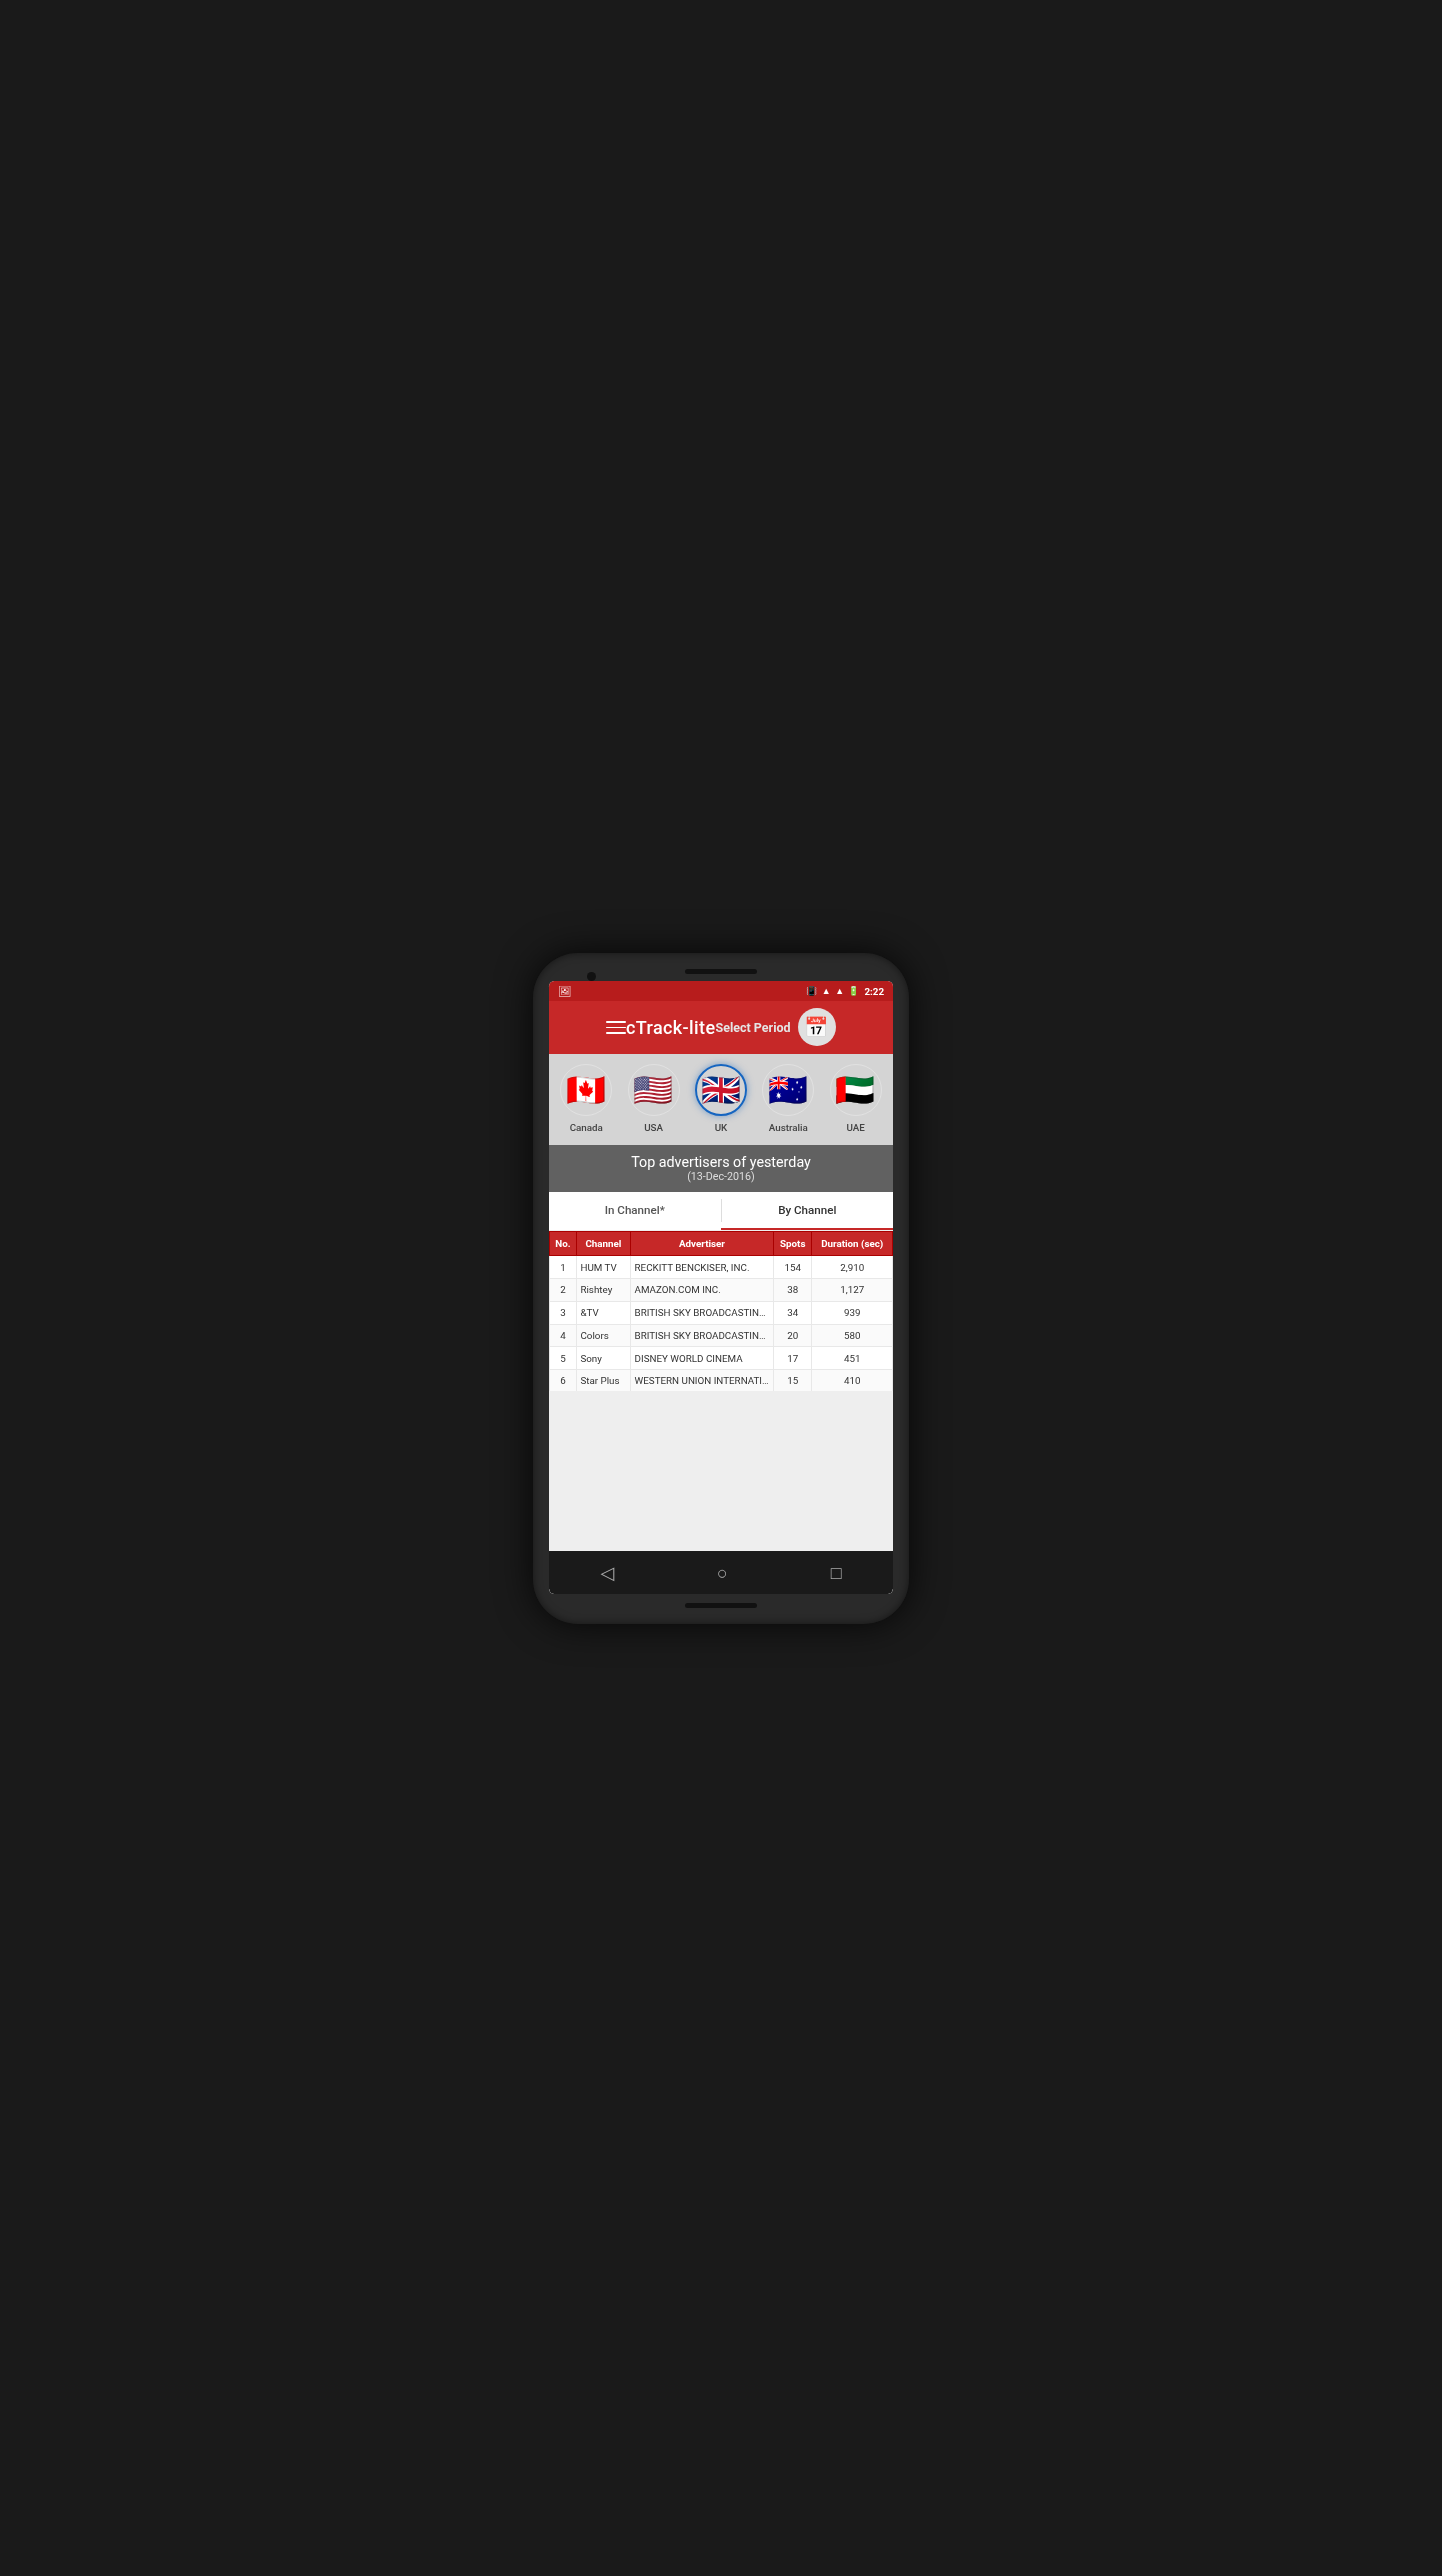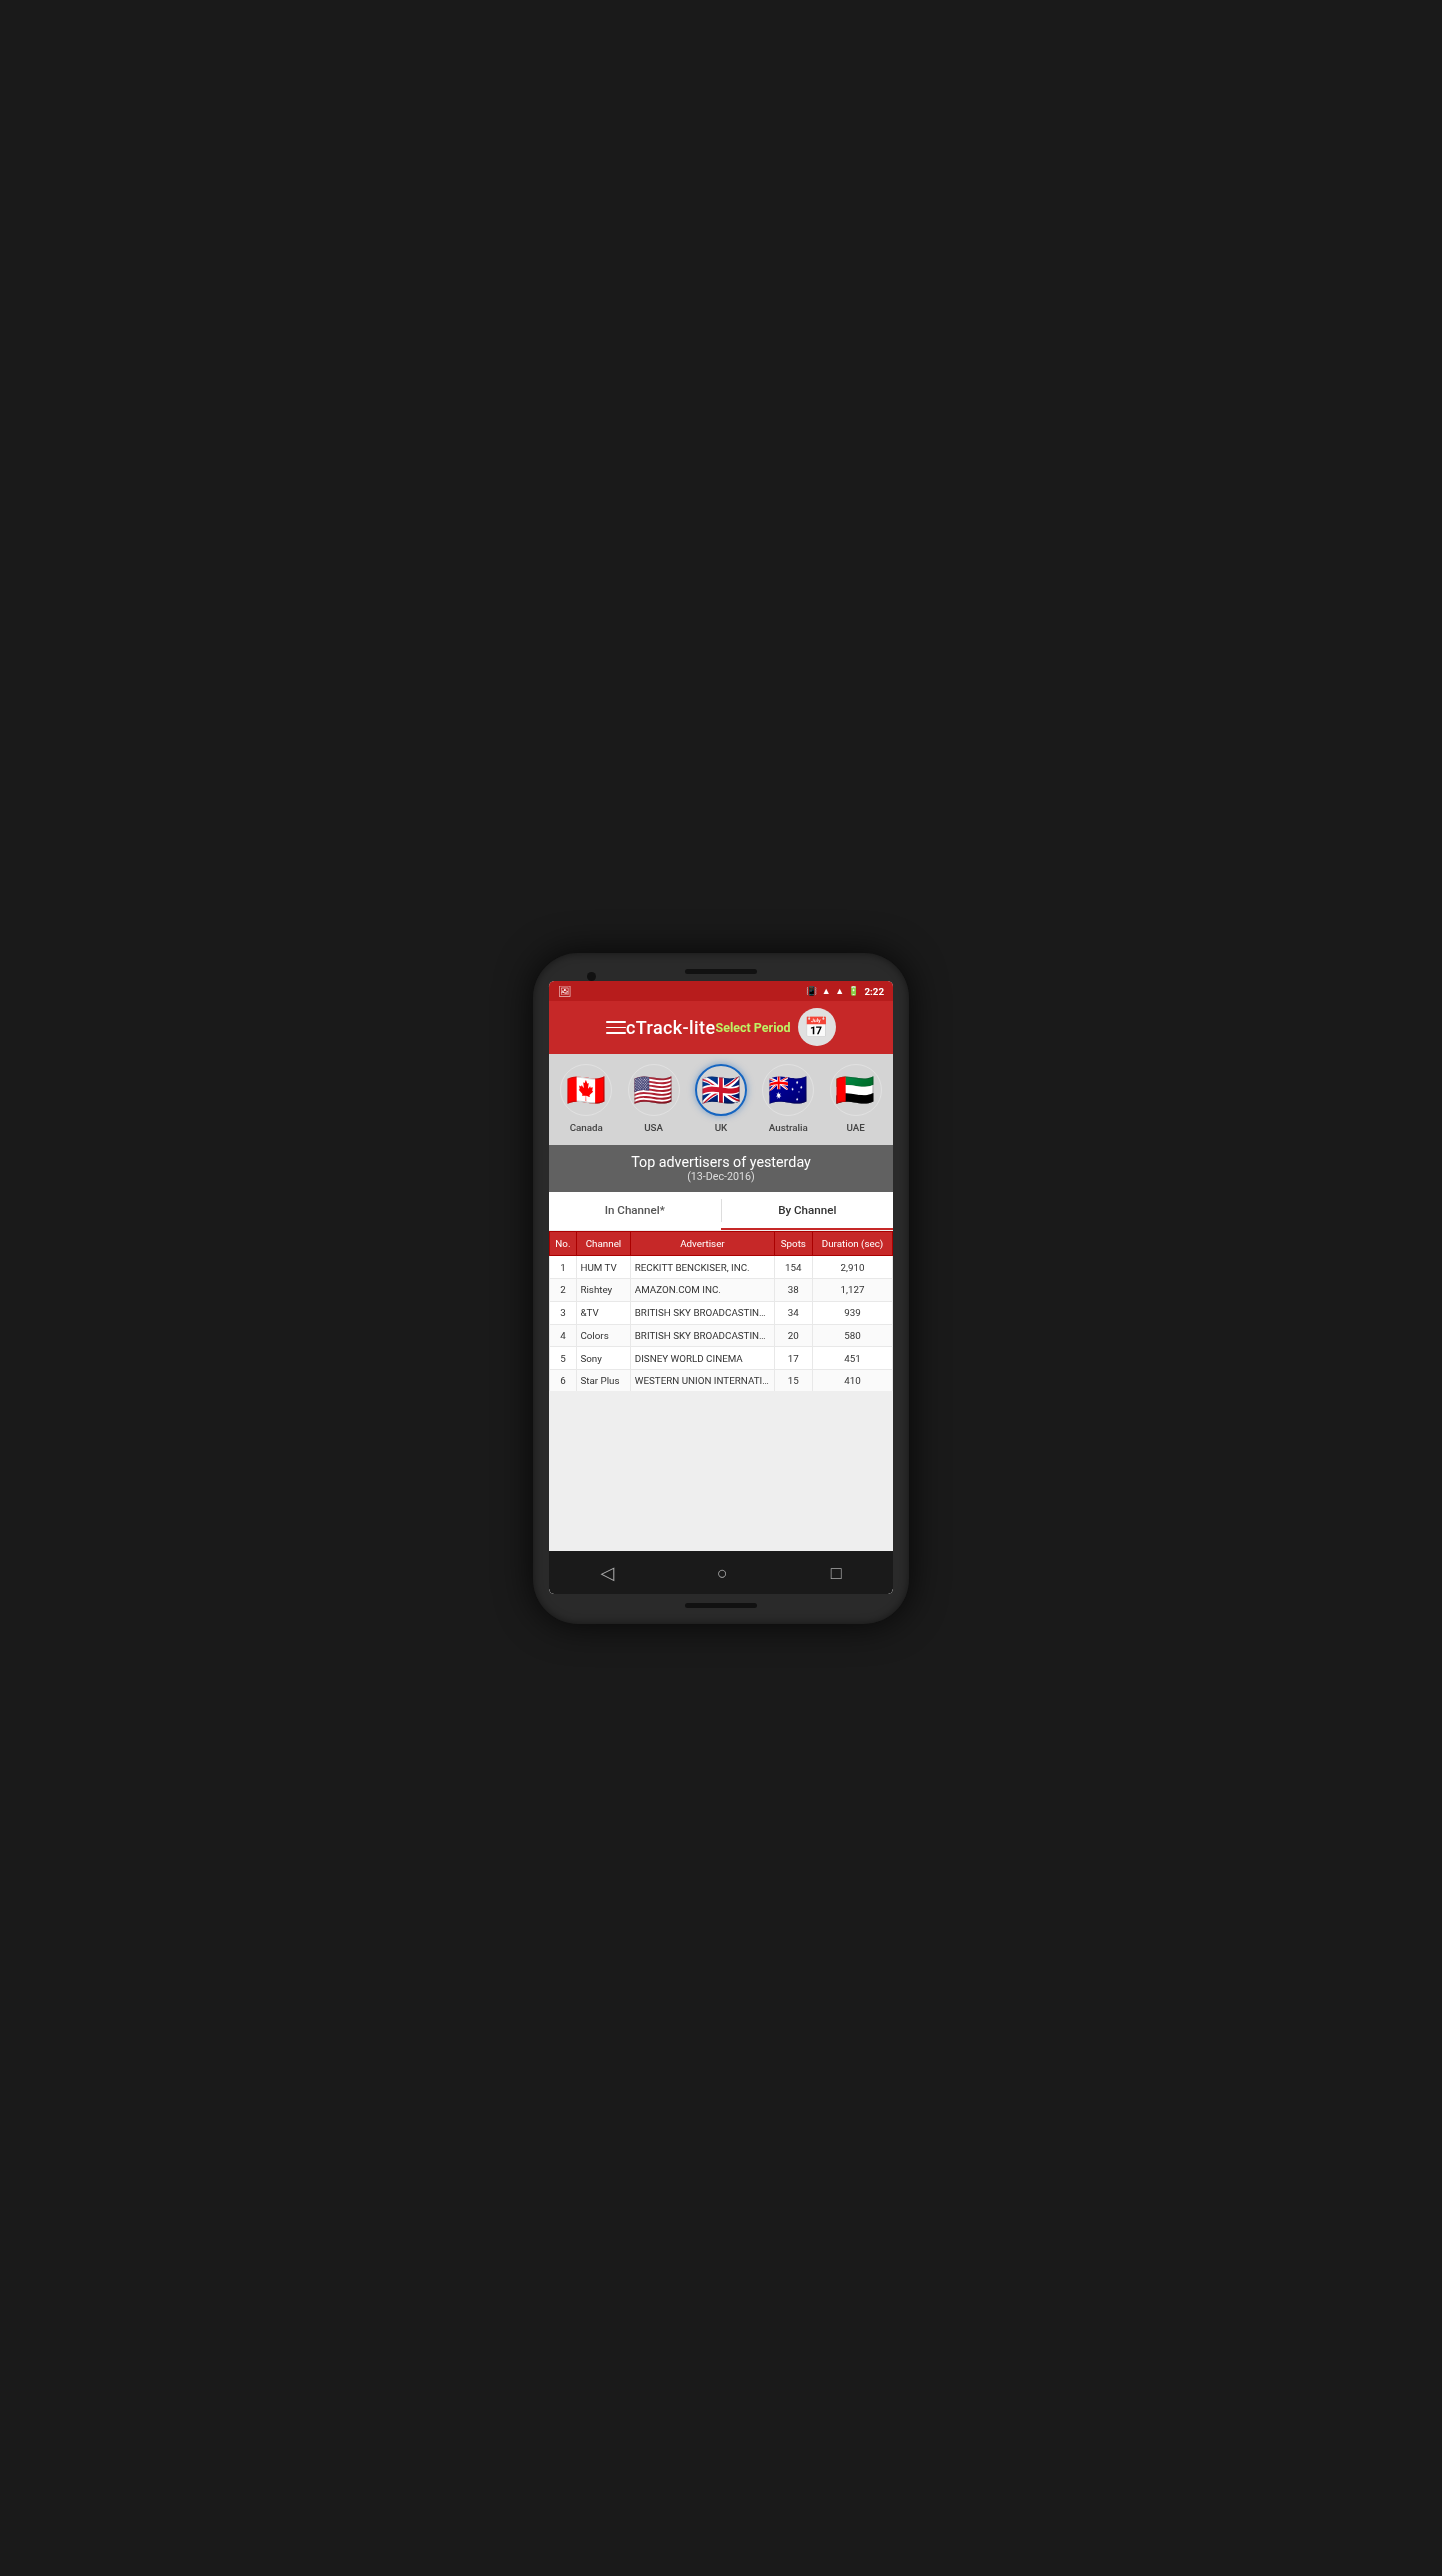--- a/index.html
+++ b/index.html
@@ -112,21 +112,21 @@
       letter-spacing: 0.4px;
     }
 
     .toolbar-right {
       display: flex;
       align-items: center;
       gap: 7.2px;
     }
 
     .select-period-text {
-      color: #bef264;
+      color: #e5e5e5;
       font-size: 12.5px;
       font-weight: bold;
     }
 
     .calendar-btn {
       width: 38px;
       height: 38px;
       background: #e0e0e0;
       border-radius: 50%;
       display: flex;
@@ -231,21 +231,21 @@
     }
 
     .data-table thead tr {
       background: #c62828;
       color: white;
     }
 
     .data-table thead th {
       padding: 6.3px 3.6px;
       text-align: center;
-      font-weight: 400;
+      font-weight: 700;
       border: 0.9px solid #a00;
     }
 
     .data-table tbody tr {
       border-bottom: 0.9px solid #e0e0e0;
     }
 
     .data-table tbody tr:nth-child(even) {
       background: #fafafa;
     }

